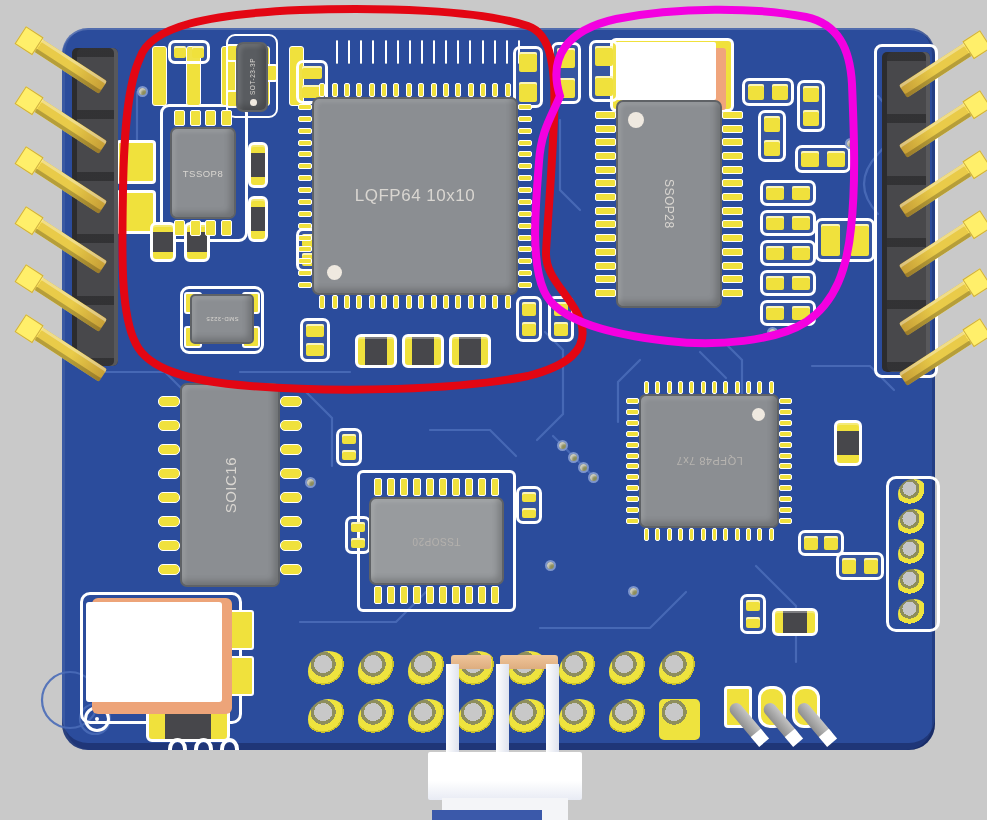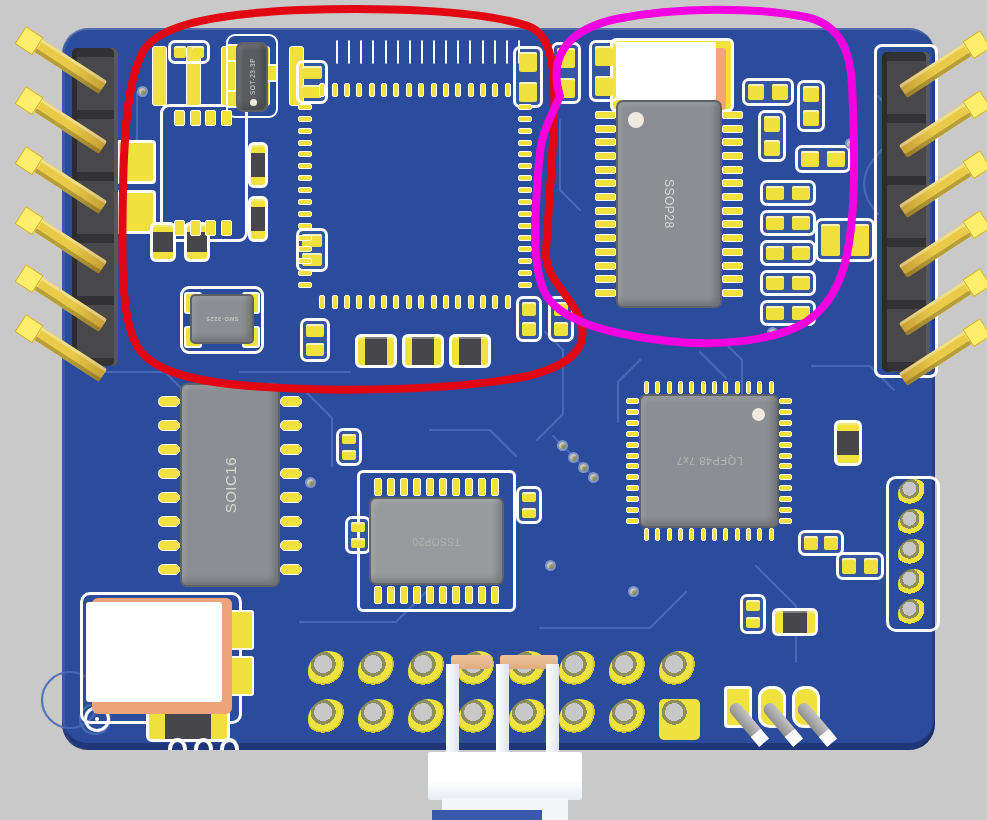--- a/index.html
+++ b/index.html
@@ -173,20 +173,23 @@
         <div class="pin"></div>
         <div class="pin"></div>
         <div class="pin"></div>
       </div>
     <div class="pins row" style="left:4px;right:4px;bottom:0;height:16px">
         <div class="pin"></div>
         <div class="pin"></div>
         <div class="pin"></div>
         <div class="pin"></div>
       </div>
+    <div class="icbody" style="left:2px;right:2px;top:17px;bottom:17px">
+      <span class="lbl" style="font-size:9.5px">TSSOP8</span>
+    </div>
   </div>
 
   <div class="outl" style="left:226px;top:34px;width:52px;height:84px;border-width:2px"></div>
   <div class="xpad" style="left:226px;top:44px;width:14px;height:18px"></div>
   <div class="xpad" style="left:226px;top:90px;width:14px;height:18px"></div>
   <div class="xpad" style="left:264px;top:64px;width:14px;height:18px"></div>
   <div class="ic" style="left:236px;top:42px;width:32px;height:70px">
     <div class="icbody" style="inset:0;background:#595c60">
       <span class="lbl vup" style="font-size:6.5px">SOT-23-3P</span>
       <span class="p1dot" style="left:12px;bottom:4px;width:7px;height:7px"></span>
@@ -277,20 +280,24 @@
         <div class="pin"></div>
         <div class="pin"></div>
         <div class="pin"></div>
         <div class="pin"></div>
         <div class="pin"></div>
         <div class="pin"></div>
         <div class="pin"></div>
         <div class="pin"></div>
         <div class="pin"></div>
       </div>
+    <div class="icbody" style="inset:14px">
+      <span class="lbl" style="font-size:17px">LQFP64 10x10</span>
+      <span class="p1dot" style="left:13px;bottom:13px;width:15px;height:15px"></span>
+    </div>
   </div>
 
   <div class="outl" style="left:180px;top:286px;width:84px;height:68px"></div>
   <div class="xpad" style="left:184px;top:292px;width:18px;height:22px"></div>
   <div class="xpad" style="left:242px;top:292px;width:18px;height:22px"></div>
   <div class="xpad" style="left:184px;top:326px;width:18px;height:22px"></div>
   <div class="xpad" style="left:242px;top:326px;width:18px;height:22px"></div>
   <div class="ic" style="left:190px;top:294px;width:64px;height:50px">
     <div class="icbody" style="inset:0;border-radius:5px">
       <span class="lbl rot180" style="font-size:6px">SMD-3225</span>

